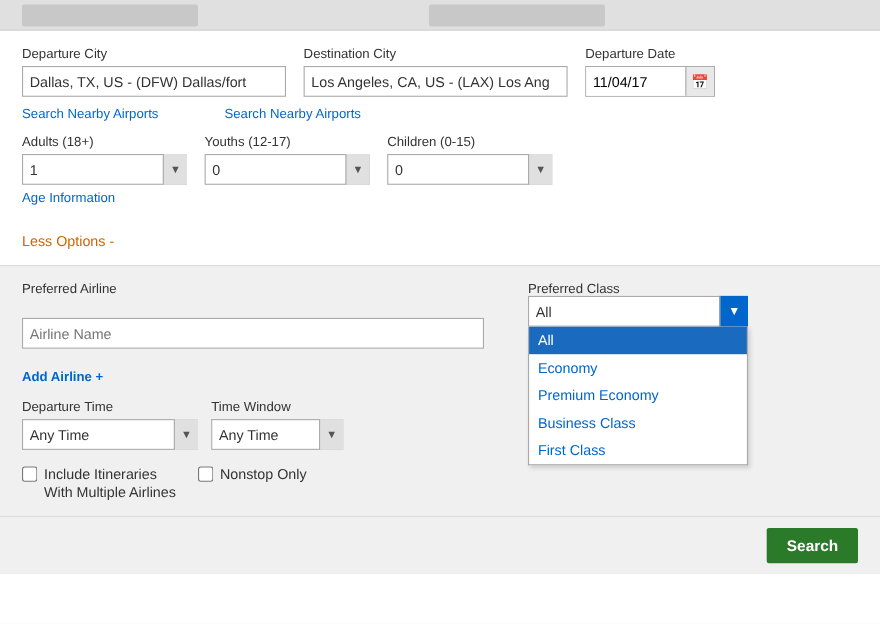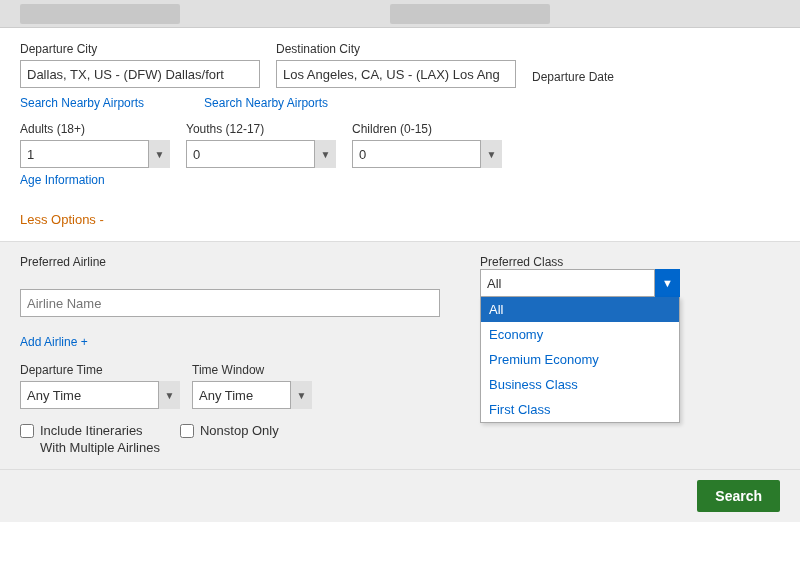--- a/index.html
+++ b/index.html
@@ -340,20 +340,24 @@
       <div class="field-group">
         <label class="field-label">Departure City</label>
         <input class="text-input text-input-wide" type="text" value="Dallas, TX, US - (DFW) Dallas/fort" style="">
       </div>
       <div class="field-group">
         <label class="field-label">Destination City</label>
         <input class="text-input text-input-wide" type="text" value="Los Angeles, CA, US - (LAX) Los Ang" style="">
       </div>
       <div class="field-group">
         <label class="field-label">Departure Date</label>
+        <div class="date-input-wrapper">
+          <input class="date-input" type="text" value="11/04/17" style="">
+          <div class="calendar-icon">📅</div>
+        </div>
       </div>
     </div>
 
     <div class="nearby-row">
       <a class="nearby-link">Search Nearby Airports</a>
       <a class="nearby-link">Search Nearby Airports</a>
     </div>
 
     <div class="passengers-row">
       <div class="field-group">
@@ -394,21 +398,21 @@
     </div>
   </div>
 
   <div class="options-section">
 
     <div class="options-row">
 
       <div class="preferred-airline-col">
         <label class="field-label">Preferred Airline</label>
         <input class="airline-input" type="text" placeholder="Airline Name" style="">
-        <div style="margin-top: 10px;">
+        <div style="margin-top: 10px; font-weight: bold;">
           <a class="add-airline">Add Airline +</a>
         </div>
       </div>
 
       <div class="preferred-class-col">
         <label class="field-label">Preferred Class</label>
         <div class="class-select-wrapper">
           <select class="class-select">
             <option>All</option>
             <option>Economy</option>

